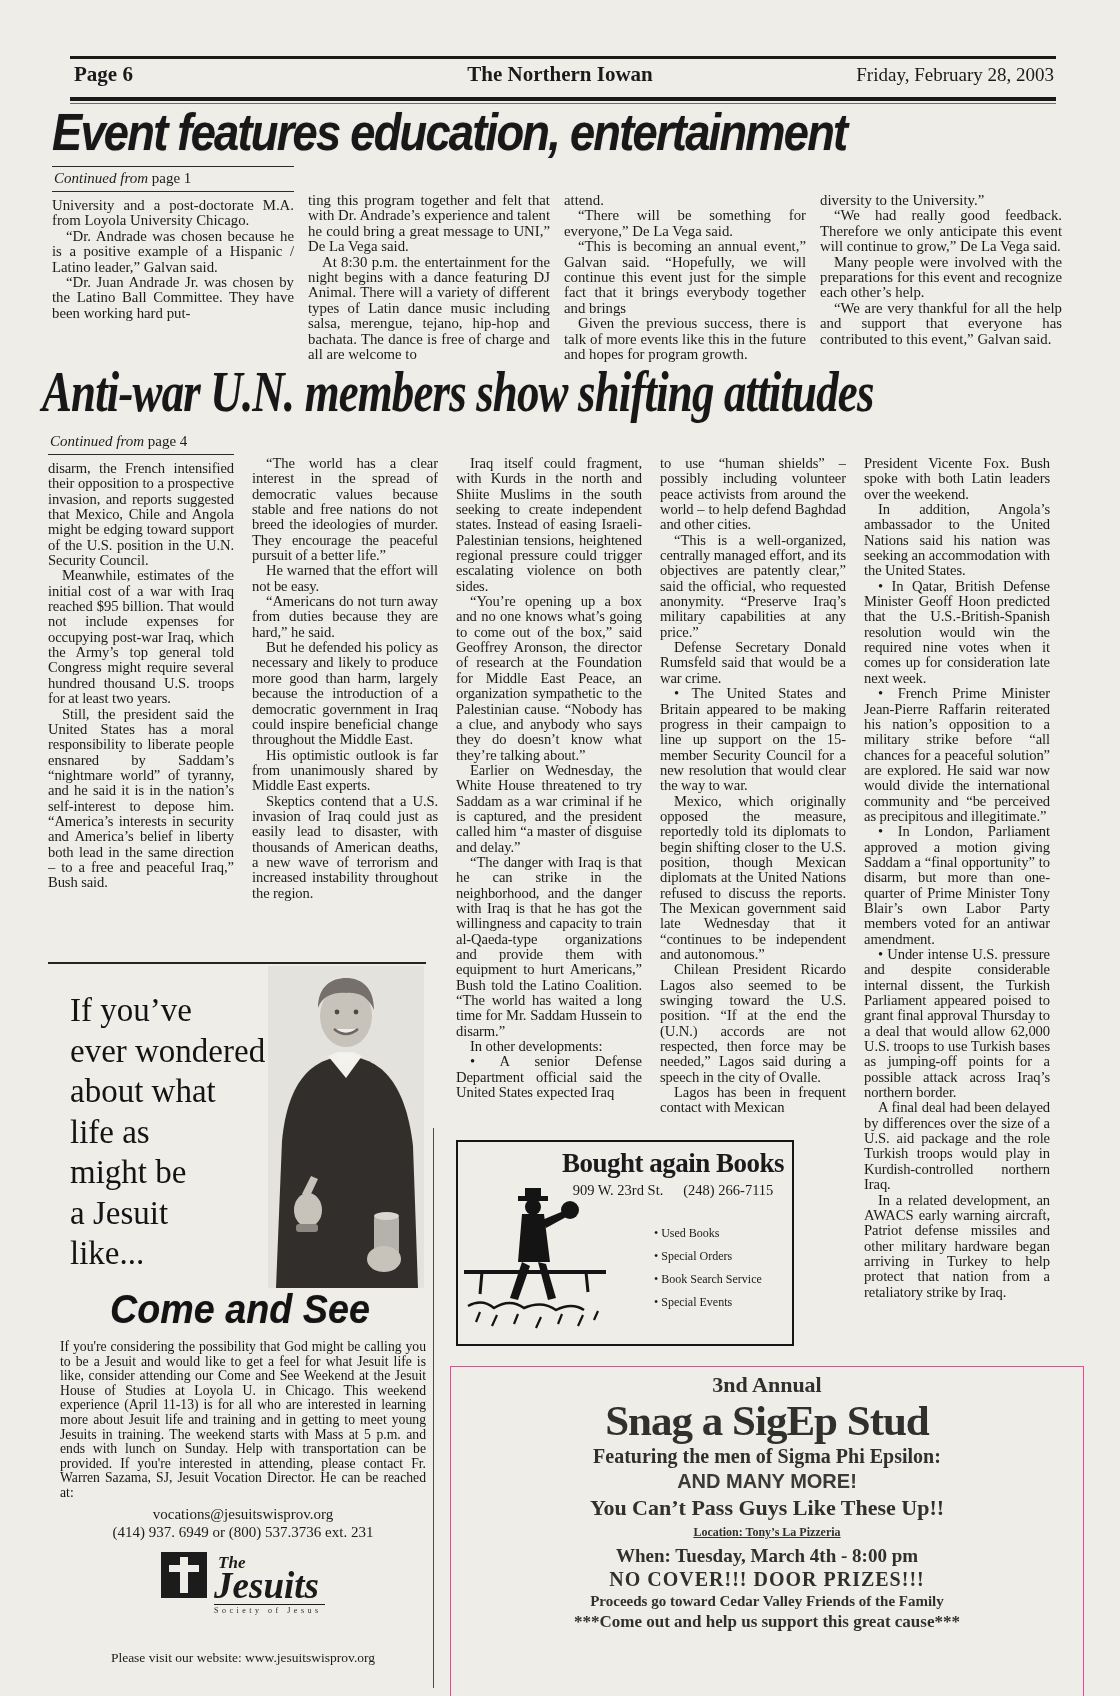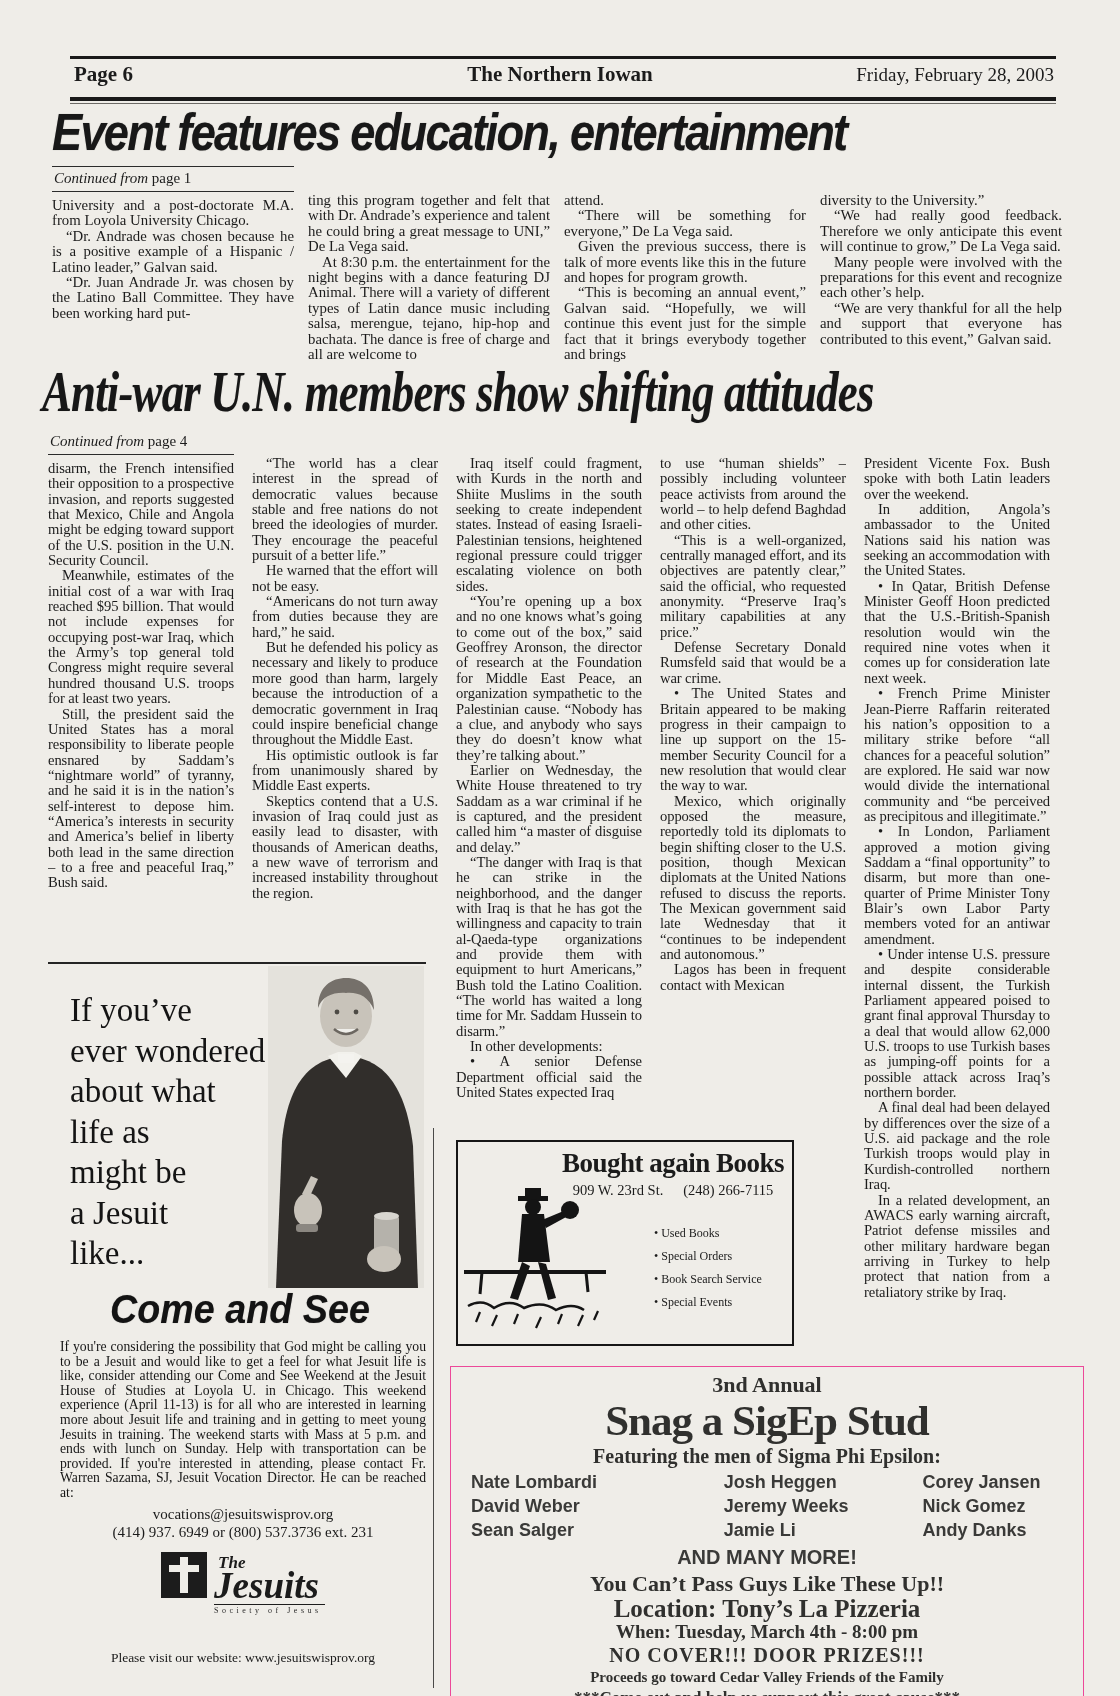--- a/index.html
+++ b/index.html
@@ -68,21 +68,21 @@
          text-align:center;color:#30302e;font-weight:bold;margin-top:12px;}
   .sg-annual{font-size:22px;line-height:26px;margin-top:5px;}
   .sg-title{font-size:43px;line-height:46px;letter-spacing:-1px;}
   .sg-feat{font-size:20px;line-height:24px;}
   .sg-names{display:flex;text-align:left;padding:2px 10px 2px 20px;
             font-family:"Liberation Sans",sans-serif;color:#3a3a38;}
   .sg-names > div{line-height:24px;font-size:18px;}
   .sn1{width:42%;} .sn2{width:33%;} .sn3{width:25%;}
   .sg-more{font-family:"Liberation Sans",sans-serif;font-size:20px;line-height:26px;color:#3a3a38;}
   .sg-cant{font-size:22px;line-height:27px;}
-  .sg-loc{font-size:25px;line-height:23px;}
+  .sg-loc{font-size:12px;line-height:23px;text-decoration:underline;}
   .sg-when{font-size:19px;line-height:23px;}
   .sg-cover{font-size:20px;line-height:25px;letter-spacing:1px;}
   .sg-proceeds{font-size:15px;line-height:19px;}
   .sg-cause{font-size:17px;line-height:22px;}
 </style>
 </head>
 <body>
 
 <div class="page">
 
@@ -109,22 +109,22 @@
   <div class="a1col col pt1" style="left:308px">
     <div>
         <p class="cont">ting this program together and felt that with Dr. Andrade’s experience and talent he could bring a great message to UNI,” De La Vega said.</p>
         <p>At 8:30 p.m. the entertainment for the night begins with a dance featuring DJ Animal. There will a variety of different types of Latin dance music including salsa, merengue, tejano, hip-hop and bachata. The dance is free of charge and all are welcome to</p>
       </div>
   </div>
   <div class="a1col col pt1" style="left:564px">
     <div>
         <p class="cont">attend.</p>
         <p>“There will be something for everyone,” De La Vega said.</p>
+        <p>“This is becoming an annual event,” Galvan said. “Hopefully, we will continue this event just for the simple fact that it brings everybody together and brings</p>
         <p>Given the previous success, there is talk of more events like this in the future and hopes for program growth.</p>
-        <p>“This is becoming an annual event,” Galvan said. “Hopefully, we will continue this event just for the simple fact that it brings everybody together and brings</p>
       </div>
   </div>
   <div class="a1col col pt1" style="left:820px">
     <div>
         <p class="cont">diversity to the University.”</p>
         <p>“We had really good feedback. Therefore we only anticipate this event will continue to grow,” De La Vega said.</p>
         <p>Many people were involved with the preparations for this event and recognize each other’s help.</p>
         <p>“We are very thankful for all the help and support that everyone has contributed to this event,” Galvan said.</p>
       </div>
   </div>
@@ -162,20 +162,21 @@
         <p>•  A senior Defense Department official said the United States expected Iraq</p>
       </div>
   </div>
   <div class="a2col col pt2" style="left:660px;height:694px">
     <div>
         <p class="cont">to use “human shields” – possibly including volunteer peace activists from around the world – to help defend Baghdad and other cities.</p>
         <p>“This is a well-organized, centrally managed effort, and its objectives are patently clear,” said the official, who requested anonymity. “Preserve Iraq’s military capabilities at any price.”</p>
         <p>Defense Secretary Donald Rumsfeld said that would be a war crime.</p>
         <p>• The United States and Britain appeared to be making progress in their campaign to line up support on the 15-member Security Council for a new resolution that would clear the way to war.</p>
         <p>Mexico, which originally opposed the measure, reportedly told its diplomats to begin shifting closer to the U.S. position, though Mexican diplomats at the United Nations refused to discuss the reports. The Mexican government said late Wednesday that it “continues to be independent and autonomous.”</p>
+        <p>Chilean President Ricardo Lagos also seemed to be swinging toward the U.S. position. “If at the end the (U.N.) accords are not respected, then force may be needed,” Lagos said during a speech in the city of Ovalle.</p>
         <p>Lagos has been in frequent contact with Mexican</p>
       </div>
   </div>
   <div class="a2col col pt2" style="left:864px;height:922px">
     <div>
         <p class="cont">President Vicente Fox. Bush spoke with both Latin leaders over the weekend.</p>
         <p>In addition, Angola’s ambassador to the United Nations said his nation was seeking an accommodation with the United States.</p>
         <p>• In Qatar, British Defense Minister Geoff Hoon predicted that the U.S.-British-Spanish resolution would win the required nine votes when it comes up for consideration late next week.</p>
         <p>• French Prime Minister Jean-Pierre Raffarin reiterated his nation’s opposition to a military strike before “all chances for a peaceful solution” are explored. He said war now would divide the international community and “be perceived as precipitous and illegitimate.”</p>
         <p>• In London, Parliament approved a motion giving Saddam a “final opportunity” to disarm, but more than one-quarter of Prime Minister Tony Blair’s own Labor Party members voted for an antiwar amendment.</p>
@@ -262,37 +263,20 @@
         <div>Special Orders</div>
         <div>Book Search Service</div>
         <div>Special Events</div>
       </div>
   </div>
 
   <div class="abs sigep">
     <div class="sg-annual">3nd Annual</div>
     <div class="sg-title">Snag a SigEp Stud</div>
     <div class="sg-feat">Featuring the men of Sigma Phi Epsilon:</div>
-    <div class="sg-names">
-      <div class="sn1">
-          <div>Nate Lombardi</div>
-          <div>David Weber</div>
-          <div>Sean Salger</div>
-        </div>
-      <div class="sn2">
-          <div>Josh Heggen</div>
-          <div>Jeremy Weeks</div>
-          <div>Jamie Li</div>
-        </div>
-      <div class="sn3">
-          <div>Corey Jansen</div>
-          <div>Nick Gomez</div>
-          <div>Andy Danks</div>
-        </div>
-    </div>
     <div class="sg-more">AND MANY MORE!</div>
     <div class="sg-cant">You Can’t Pass Guys Like These Up!!</div>
     <div class="sg-loc">Location: Tony’s La Pizzeria</div>
     <div class="sg-when">When: Tuesday, March 4th - 8:00 pm</div>
     <div class="sg-cover">NO COVER!!! DOOR PRIZES!!!</div>
     <div class="sg-proceeds">Proceeds go toward Cedar Valley Friends of the Family</div>
     <div class="sg-cause">***Come out and help us support this great cause***</div>
   </div>
 
 </div>

